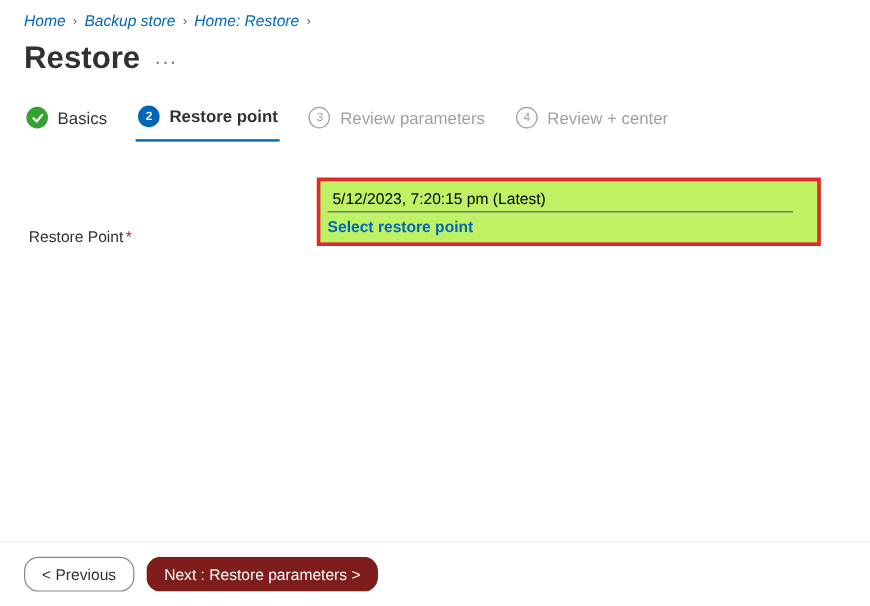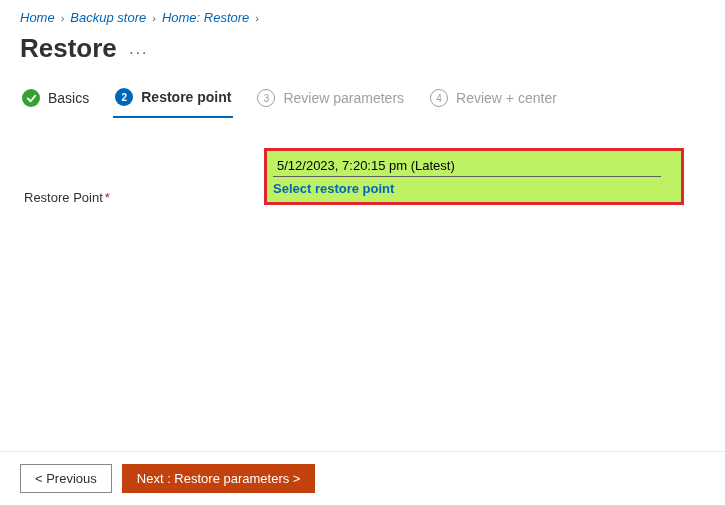--- a/index.html
+++ b/index.html
@@ -135,32 +135,32 @@
       left: 0;
       right: 0;
       border-top: 1px solid #edebe9;
       padding: 12px 20px;
       display: flex;
       gap: 10px;
     }
     .btn {
       font-size: 13px;
       padding: 6px 14px;
-      border-radius: 0;
+      border-radius: 12px;
       cursor: pointer;
       border: 1px solid transparent;
       font-family: inherit;
     }
     .btn.secondary {
       background: #fff;
       border: 1px solid #8a8886;
       color: #323130;
     }
     .btn.primary {
-      background: #c2410c;
+      background: #7f1d1d;
       color: #fff;
     }
   </style>
 </head>
 <body>
 
 <nav class="breadcrumb">
   <a href="#">Home</a>
   <span class="chev">›</span>
   <a href="#">Backup store</a>

